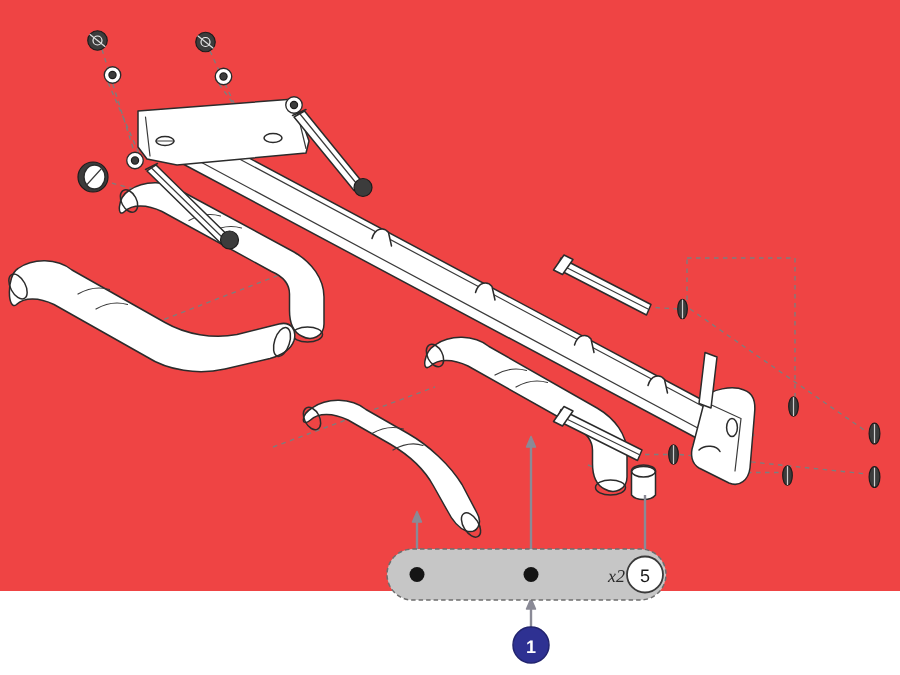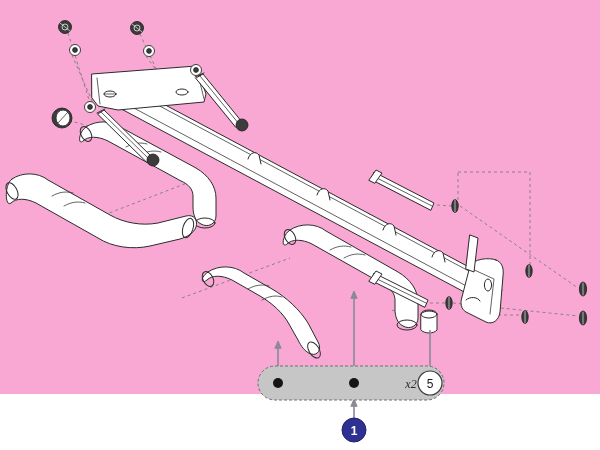--- a/index.html
+++ b/index.html
@@ -12,21 +12,21 @@
     width: 600px;
     height: 450px;
     font-family: "Liberation Sans", sans-serif;
     overflow: hidden;
     position: relative;
   }
   #diagram-root {
     position: relative;
     width: 600px;
     height: 394px;
-    background: #f9a8d4;
+    background: #ef4444;
     text-align: right;
   }
   svg#scene {
     position: absolute;
     left: 0;
     top: 0;
     width: 600px;
     height: 450px;
     display: block;
   }

